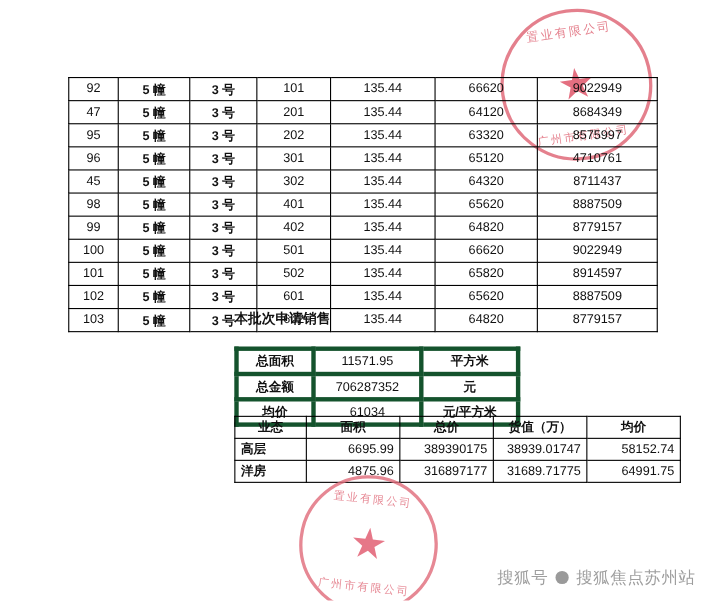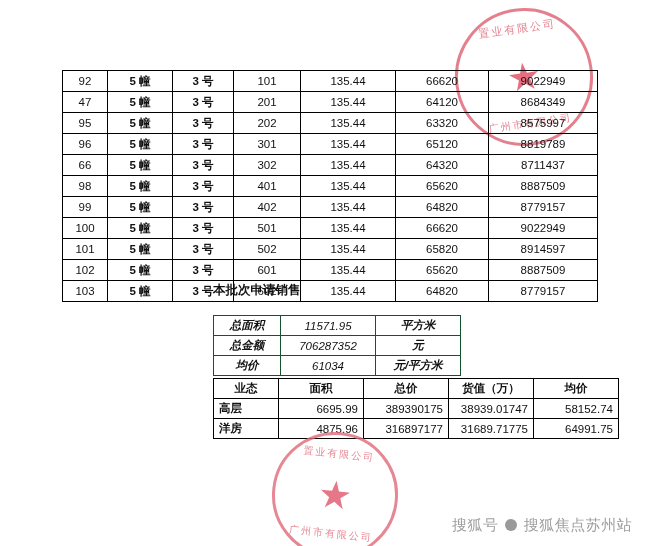--- a/index.html
+++ b/index.html
@@ -110,25 +110,24 @@
     text-align: right;
   }
   .summary-table {
     position: absolute;
     left: 213px;
     top: 315px;
     border-collapse: collapse;
     font-size: 11.5px;
   }
   .summary-table td {
-    border: 1px solid #14532d;
+    border: 4px solid #14532d;
     height: 19px;
     padding: 0 5px;
     white-space: nowrap;
-    font-style: italic;
   }
   .summary-table td.lbl { width: 56px; text-align: center; font-weight: bold; }
   .summary-table td.val { width: 84px; text-align: center; }
   .summary-table td.unit { width: 74px; text-align: center; font-weight: bold; }
 
   
   .type-table {
     position: absolute;
     left: 213px;
     top: 378px;
@@ -211,24 +210,24 @@
       <td class="c5">63320</td>
       <td class="c6">8575997</td>
     </tr>
     <tr>
       <td class="c0">96</td>
       <td class="c1">5 幢</td>
       <td class="c2">3 号</td>
       <td class="c3">301</td>
       <td class="c4">135.44</td>
       <td class="c5">65120</td>
-      <td class="c6">8819789</td>
-    </tr>
-    <tr>
-      <td class="c0">66</td>
+      <td class="c6">4710761</td>
+    </tr>
+    <tr>
+      <td class="c0">45</td>
       <td class="c1">5 幢</td>
       <td class="c2">3 号</td>
       <td class="c3">302</td>
       <td class="c4">135.44</td>
       <td class="c5">64320</td>
       <td class="c6">8711437</td>
     </tr>
     <tr>
       <td class="c0">98</td>
       <td class="c1">5 幢</td>

